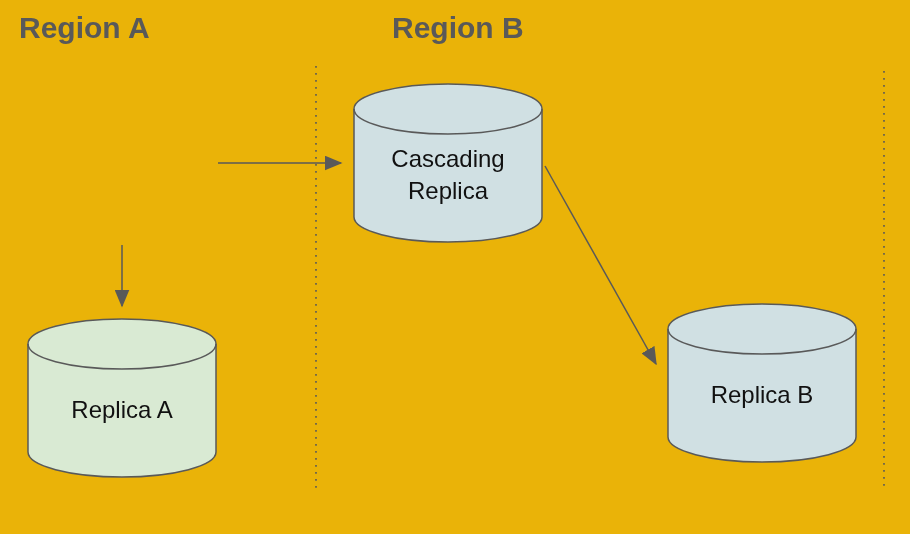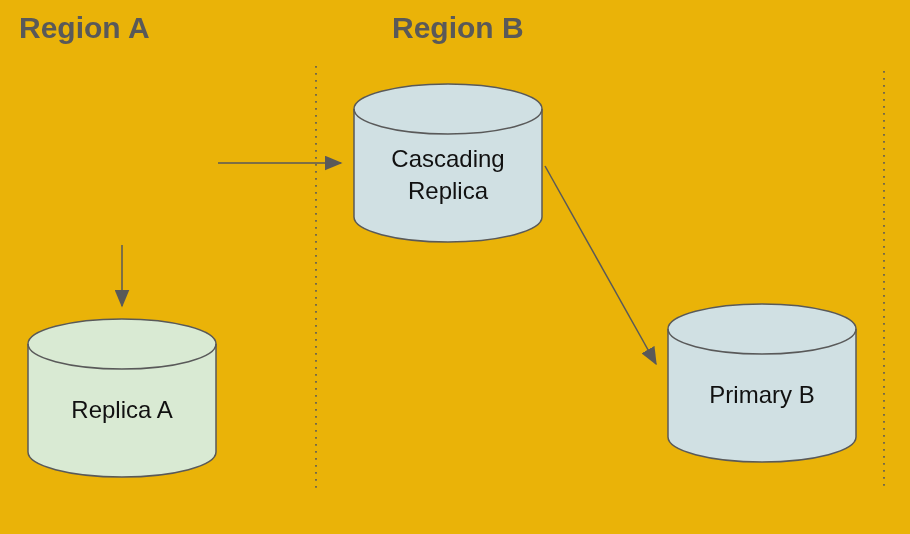--- a/index.html
+++ b/index.html
@@ -115,16 +115,16 @@
       <path class="rim" d="M1,26 A94,25 0 0 0 189,26"></path>
     </svg>
     <div class="node-label">Cascading Replica</div>
   </div>
 
   <div class="node replica-b" style="--fill: #d0e0e3;">
     <svg class="cyl" viewBox="0 0 190 160">
       <path class="body" d="M1,26 A94,25 0 0 1 189,26 L189,134 A94,25 0 0 1 1,134 Z"></path>
       <path class="rim" d="M1,26 A94,25 0 0 0 189,26"></path>
     </svg>
-    <div class="node-label">Primary B</div>
+    <div class="node-label">Replica B</div>
   </div>
 
 </div>
 
 </body></html>

